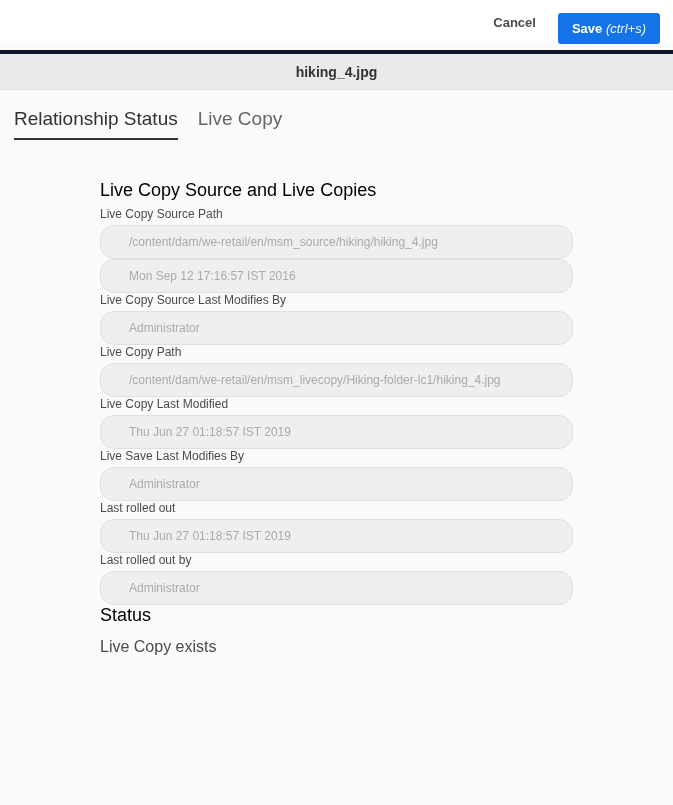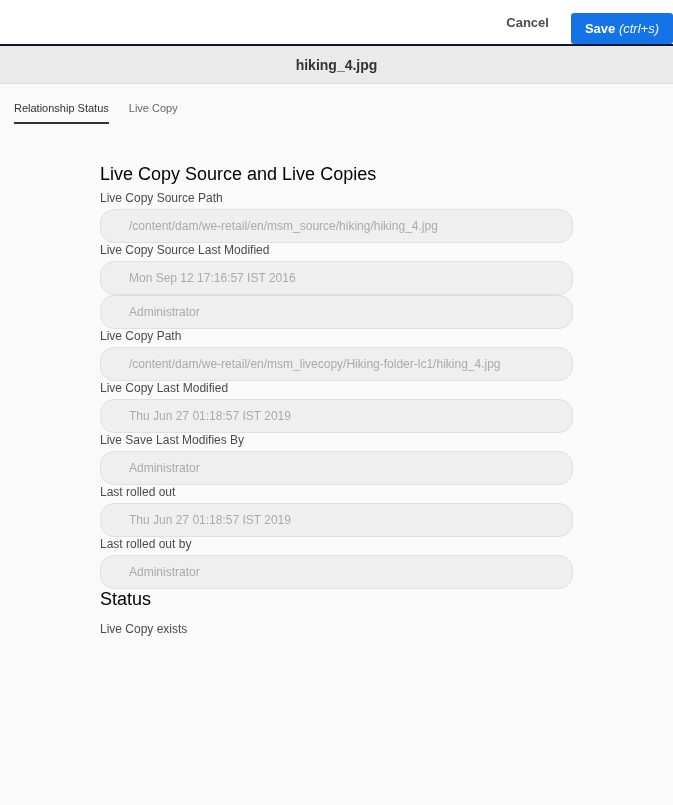--- a/index.html
+++ b/index.html
@@ -15,21 +15,21 @@
       height: 805px;
       overflow: hidden;
       position: relative;
     }
     .topbar {
       background: #fff;
       height: 44px;
       display: flex;
       justify-content: flex-end;
       align-items: center;
-      padding: 0 0;
+      padding: 0 13px;
       gap: 12px;
     }
     .cancel-btn {
       background: transparent;
       border: none;
       color: #4b4b4b;
       font-size: 13px;
       font-weight: 600;
       cursor: pointer;
       padding: 6px 10px;
@@ -49,22 +49,23 @@
       font-style: italic;
       font-weight: 400;
       opacity: 0.95;
     }
     .titlebar {
       background: #eaeaea;
       height: 40px;
       display: flex;
       align-items: center;
       justify-content: center;
-      border-top: 2px solid #0f172a;
+      border-top: 4px solid #0f172a;
       border-bottom: 1px solid #e0e0e0;
+      margin-top: 6px;
     }
     .titlebar-text {
       font-size: 14px;
       font-weight: 600;
       color: #333;
     }
     .scroll-wrap {
       position: relative;
       height: calc(805px - 44px - 40px);
       overflow-y: scroll;
@@ -83,21 +84,21 @@
       background: #f0f0f0;
       height: 17px;
       display: block;
     }
     .tabs {
       display: flex;
       gap: 20px;
       padding: 18px 14px 0 14px;
     }
     .tab {
-      font-size: 11px;
+      font-size: 19px;
       color: #666;
       padding-bottom: 8px;
       cursor: pointer;
       border-bottom: 2px solid transparent;
     }
     .tab.active {
       color: #323232;
       border-bottom: 2px solid #323232;
       font-weight: 400;
     }
@@ -121,21 +122,21 @@
     .field-input {
       width: 100%;
       background: #efefef;
       border: 1px solid #e0e0e0;
       padding: 9px 28px;
       font-size: 12px;
       color: #aaa;
       border-radius: 14px;
     }
     .status-label {
-      font-size: 12px;
+      font-size: 16px;
       color: #4b4b4b;
       margin-top: 12px;
       display:block;
     }
   </style>
 </head>
 <body>
 
 <div class="topbar">
   <button class="cancel-btn">Cancel</button>
@@ -154,23 +155,23 @@
     <div class="tab active">Relationship Status</div>
     <div class="tab">Live Copy</div>
   </div>
 
   <div class="content">
     <h2 class="section-title">Live Copy Source and Live Copies</h2>
 
     <div class="field-label">Live Copy Source Path</div>
     <input class="field-input" readonly="" value="/content/dam/we-retail/en/msm_source/hiking/hiking_4.jpg" style="">
 
-    <div class="field-label">Live Copy Source Last Modified</div>
     <input class="field-input" readonly="" value="Mon Sep 12 17:16:57 IST 2016" style="">
 
+    <div class="field-label">Live Copy Source Last Modifies By</div>
     <input class="field-input" readonly="" value="Administrator" style="">
 
     <div class="field-label">Live Copy Path</div>
     <input class="field-input" readonly="" value="/content/dam/we-retail/en/msm_livecopy/Hiking-folder-lc1/hiking_4.jpg" style="">
 
     <div class="field-label">Live Copy Last Modified</div>
     <input class="field-input" readonly="" value="Thu Jun 27 01:18:57 IST 2019" style="">
 
     <div class="field-label">Live Save Last Modifies By</div>
     <input class="field-input" readonly="" value="Administrator" style="">

